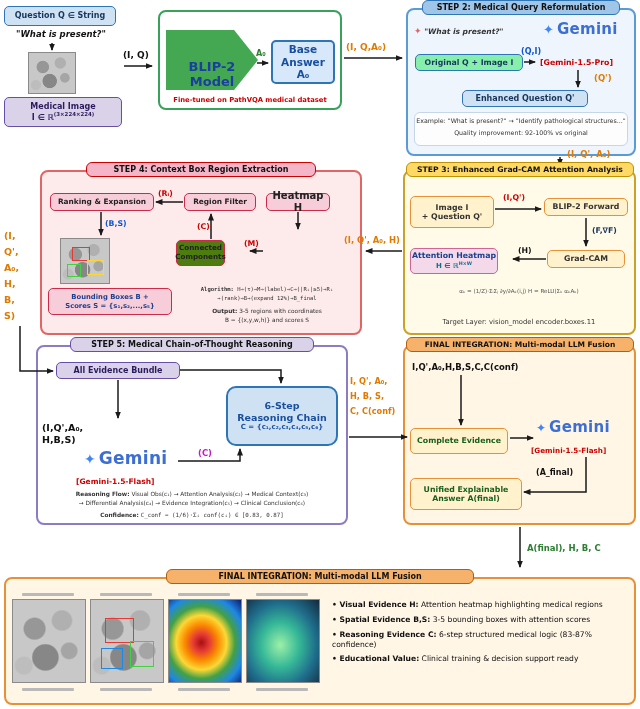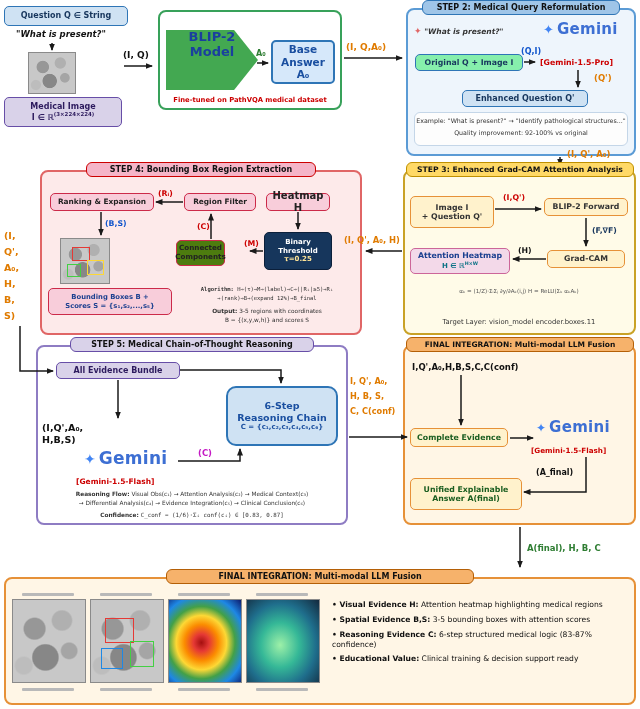--- a/index.html
+++ b/index.html
@@ -29,21 +29,21 @@
   .jet{position:absolute;z-index:4;border:1px solid #8a8a8a;
     background:radial-gradient(ellipse at 45% 52%,#a50f0f 0%,#e53935 14%,#fb8c00 30%,#fdd835 45%,#43a047 60%,#1e88e5 78%,#0d1b6e 100%)}
   .ovl{position:absolute;z-index:4;background-color:#274e46;border:1px solid #8a8a8a;
     background-image:radial-gradient(ellipse at 46% 55%,#9df0a8 0%,#35b897 35%,#1f6e8c 65%,#13293d 100%)}
   .bb{position:absolute;border:1px solid;z-index:5;background:transparent}
   .capbar{position:absolute;background:#b9b9b9;height:3px;border-radius:1px;z-index:4}
   .svgwires{position:absolute;left:0;top:0;z-index:5;pointer-events:none}
   .bullets{position:absolute;list-style:none;font-size:7.6px;color:#111;z-index:4}
   .bullets li{margin-bottom:5px;line-height:1.3}
   .bullets li::before{content:"•  ";font-weight:bold}
-  .chev{position:absolute;z-index:3;display:flex;align-items:flex-start;justify-content:center;
+  .chev{position:absolute;z-index:3;display:flex;align-items:flex-end;justify-content:center;
         clip-path:polygon(0 0,74% 0,100% 50%,74% 100%,0 100%);background:#43a851}
   .mono{font-family:"DejaVu Sans Mono","Liberation Mono",monospace}
 </style>
 </head>
 <body>
 
 <div id="canvas">
 
   <svg class="svgwires" width="640" height="709">
     <defs>
@@ -73,21 +73,21 @@
       <path d="M180,370 L281,370 L281,383"></path>
       <path d="M178,461 L240,461 L240,449"></path>
       <path d="M349,437 L407,437"></path>
       <path d="M461,375 L461,425"></path>
       <path d="M510,438 L533,438"></path>
       <path d="M586,457 L586,492 L524,492"></path>
       <path d="M520,527 L520,567"></path>
     </g>
   </svg>
 
-  <div class="box" style="left:4px;top:6px;width:124px;height:20px;background:#cfe2f3;border:1.5px solid #2e75b6;font-size:8px;color:#17365d">
+  <div class="box" style="left:4px;top:6px;width:112px;height:20px;background:#cfe2f3;border:1.5px solid #2e75b6;font-size:8px;color:#17365d">
     <span>Question Q ∈ String</span>
   </div>
   <div class="tag blk" style="left:6px;top:29px;width:110px;text-align:center;font-size:8.5px;font-style:italic">"What is present?"</div>
   <div class="histo" style="left:28px;top:52px;width:48px;height:42px"></div>
   <div class="box" style="left:4px;top:97px;width:118px;height:30px;background:#d9d2e9;border:1.5px solid #674ea7;font-size:8px;color:#2d1b5e">
     <span>Medical Image</span>
     <span><span>I ∈ ℝ</span><sup>(3×224×224)</sup></span>
   </div>
   <div class="tag blk" style="left:123px;top:50px;font-size:9px">(I, Q)</div>
 
@@ -130,40 +130,35 @@
   <div class="hdr" style="left:406px;top:162px;width:228px;height:15px;background:#ffd966;border:1.5px solid #bf9000;font-size:7.7px">STEP 3: Enhanced Grad-CAM Attention Analysis</div>
   <div class="box" style="left:410px;top:196px;width:84px;height:32px;background:#fff2cc;border:1.5px solid #e69138;font-size:7.8px;color:#333">
     <span>Image I</span>
     <span>+ Question Q'</span>
   </div>
   <div class="tag red" style="left:503px;top:193px;font-size:7.8px">(I,Q')</div>
   <div class="box" style="left:544px;top:198px;width:84px;height:18px;background:#fff2cc;border:1.5px solid #e69138;font-size:7.8px;color:#333">BLIP-2 Forward</div>
   <div class="tag navy" style="left:592px;top:226px;font-size:7.8px">(F,∇F)</div>
   <div class="box" style="left:547px;top:250px;width:78px;height:18px;background:#fff2cc;border:1.5px solid #e69138;font-size:7.8px;color:#333">Grad-CAM</div>
   <div class="tag blk" style="left:518px;top:246px;font-size:7.8px">(H)</div>
-  <div class="box" style="left:410px;top:248px;width:100px;height:26px;background:#f3d9e9;border:1.5px solid #cc6699;font-size:7.8px;color:#1a3f8f">
+  <div class="box" style="left:410px;top:248px;width:88px;height:26px;background:#f3d9e9;border:1.5px solid #cc6699;font-size:7.8px;color:#1a3f8f">
     <span>Attention Heatmap</span>
     <span style="color:#0b7285;font-size:7px"><span>H ∈ ℝ</span><sup>H×W</sup></span>
   </div>
   <div class="small-note" style="left:406px;top:288px;width:226px;font-size:5.6px;color:#555">αₖ = (1/Z)·ΣᵢΣⱼ ∂y/∂Aₖ(i,j)        H = ReLU(Σₖ αₖAₖ)</div>
   <div class="small-note" style="left:406px;top:318px;width:226px;font-size:6.8px">Target Layer: vision_model encoder.boxes.11</div>
   <div class="tag org" style="left:344px;top:235px;font-size:8.4px">(I, Q', A₀, H)</div>
 
   <div class="panel" style="left:40px;top:170px;width:322px;height:165px;background:#fdeaea;border:2px solid #e06666"></div>
-  <div class="hdr" style="left:86px;top:162px;width:230px;height:15px;background:#f5b5c8;border:1.5px solid #cc0000;font-size:8px">STEP 4: Bounding Box Region Extraction</div>
+  <div class="hdr" style="left:86px;top:162px;width:230px;height:15px;background:#f5b5c8;border:1.5px solid #cc0000;font-size:8px">STEP 4: Context Box Region Extraction</div>
   <div class="box" style="left:50px;top:193px;width:104px;height:18px;background:#f8cdda;border:1.5px solid #cc2a49;font-size:7.4px;color:#222">Ranking &amp; Expansion</div>
   <div class="tag red" style="left:158px;top:189px;font-size:7.8px">(Rᵢ)</div>
   <div class="box" style="left:184px;top:193px;width:72px;height:18px;background:#f8cdda;border:1.5px solid #cc2a49;font-size:7.4px;color:#222">Region Filter</div>
   <div class="box" style="left:266px;top:193px;width:64px;height:18px;background:#f8cdda;border:1.5px solid #cc2a49;font-size:10px;color:#222">Heatmap H</div>
   <div class="tag red" style="left:197px;top:222px;font-size:7.8px">(C)</div>
-  <div class="box" style="left:264px;top:232px;width:68px;height:38px;background:#16365c;border:1.5px solid #0b1f3a;font-size:7px;color:#fff">
-    <span>Binary</span>
-    <span>Threshold</span>
-    <span style="color:#ffe599">τ=0.25</span>
-  </div>
   <div class="tag red" style="left:244px;top:239px;font-size:7.8px">(M)</div>
   <div class="box" style="left:176px;top:240px;width:49px;height:26px;background:#4d7c0f;border:1.5px solid #cc2a49;font-size:7.2px;color:#222">
     <span>Connected</span>
     <span>Components</span>
   </div>
   <div class="tag blu" style="left:105px;top:219px;font-size:7.8px">(B,S)</div>
   <div class="histo" style="left:60px;top:238px;width:50px;height:46px">
     <div class="bb" style="left:22%;top:18%;width:38%;height:32%;border-color:#e53935"></div>
     <div class="bb" style="left:12%;top:56%;width:30%;height:30%;border-color:#43d043"></div>
     <div class="bb" style="left:55%;top:48%;width:34%;height:34%;border-color:#fdd835"></div>
@@ -218,21 +213,21 @@
 
   <div class="tag org" style="left:350px;top:374px;font-size:8.2px;line-height:15px">
     <div>I, Q', A₀,</div>
     <div>H, B, S,</div>
     <div>C, C(conf)</div>
   </div>
 
   <div class="panel" style="left:403px;top:345px;width:233px;height:180px;background:#fff6e6;border:2px solid #e69138"></div>
   <div class="hdr" style="left:406px;top:337px;width:228px;height:15px;background:#f6b26b;border:1.5px solid #b45f06;font-size:7.5px">FINAL INTEGRATION: Multi-modal LLM Fusion</div>
   <div class="tag blk" style="left:412px;top:362px;font-size:8.5px">I,Q',A₀,H,B,S,C,C(conf)</div>
-  <div class="box" style="left:410px;top:428px;width:98px;height:19px;background:#fff2cc;border:1.5px solid #e69138;font-size:7.8px;color:#1b5e20">Complete Evidence</div>
+  <div class="box" style="left:410px;top:428px;width:98px;height:26px;background:#fff2cc;border:1.5px solid #e69138;font-size:7.8px;color:#1b5e20">Complete Evidence</div>
   <div class="gemini" style="left:536px;top:420px">
     <span class="star" style="font-size:12px">✦</span>
     <span class="word" style="font-size:15px">Gemini</span>
   </div>
   <div class="tag red" style="left:531px;top:446px;font-size:7.2px">[Gemini-1.5-Flash]</div>
   <div class="tag blk" style="left:536px;top:468px;font-size:8px">(A_final)</div>
   <div class="box" style="left:410px;top:478px;width:112px;height:32px;background:#fff2cc;border:1.5px solid #e69138;font-size:7.8px;color:#1b5e20">
     <span>Unified Explainable</span>
     <span>Answer A(final)</span>
   </div>

